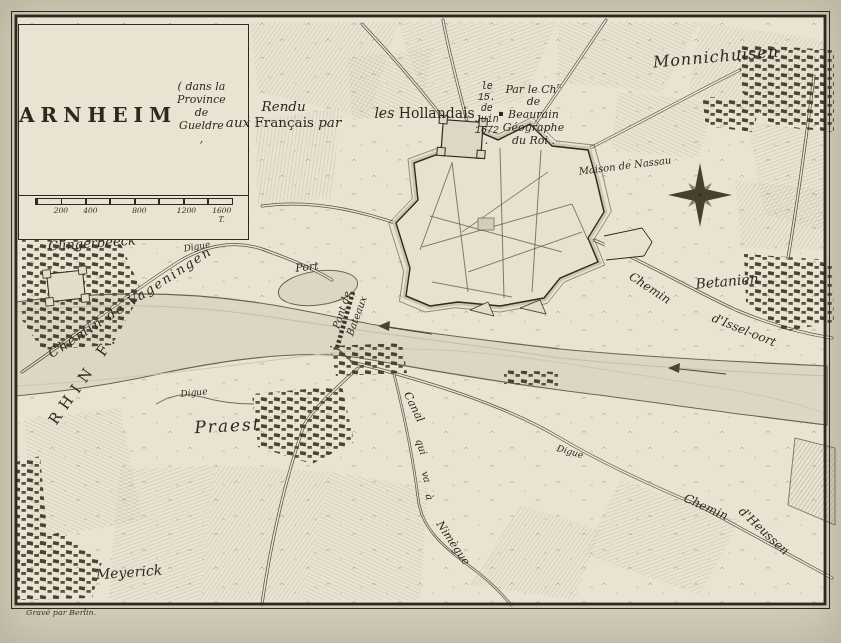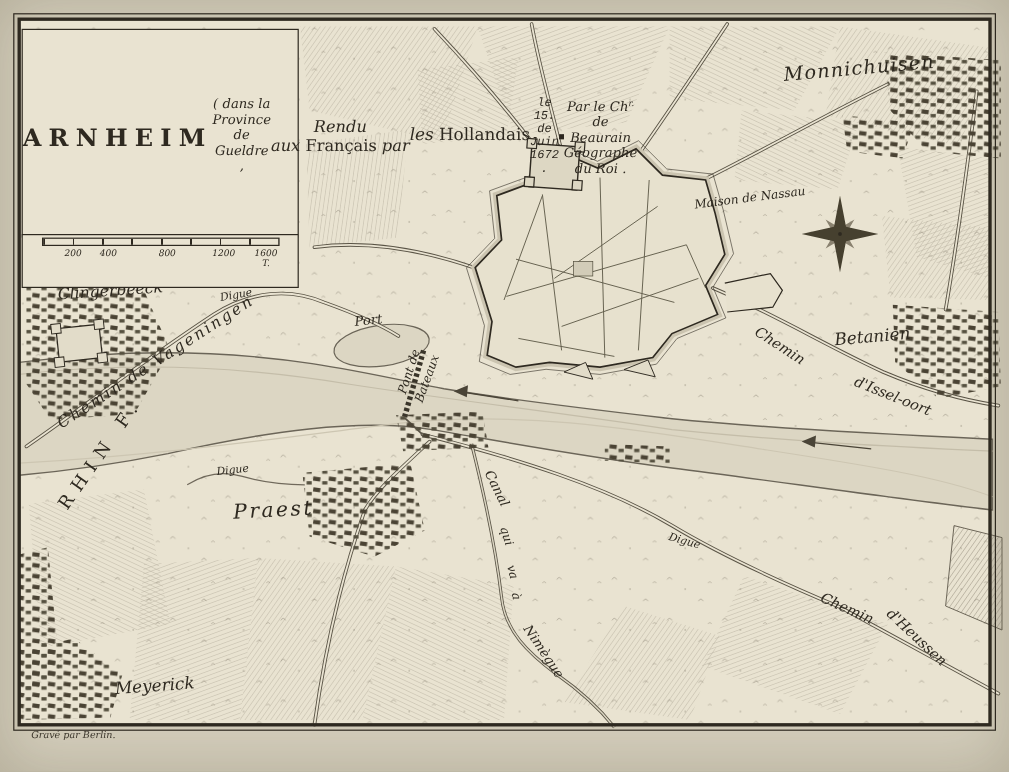--- a/index.html
+++ b/index.html
@@ -12,21 +12,21 @@
        font-style:italic;color:#2e2920;white-space:nowrap;line-height:1;}
   .roman{font-style:normal;}
   .credit{position:absolute;left:26px;top:608px;font-size:8px;font-style:italic;color:#3c372c;}
   
   .cartouche{position:absolute;left:18px;top:24px;width:229px;height:172px;background:#e9e3d1;
              border:1.4px solid #2e2920;display:flex;align-items:center;
              color:#2e2920;text-align:center;}
   .c-title{font-size:20px;letter-spacing:6px;margin-top:7px;font-weight:bold;}
   .c-it{font-style:italic;font-size:11px;margin-top:3px;}
   .c-line4{font-size:13.5px;margin-top:5px;}
-  .c-line5{font-size:14px;margin-top:3px;}
+  .c-line5{font-size:14px;margin-top:3px;margin-left:33px;}
   .c-date{font-style:italic;font-size:10px;margin-top:5px;font-family:Liberation Mono, monospace;}
   .rule-bar{width:104px;height:4px;background:#2e2920;margin-top:5px;border-left:2px solid #2e2920;border-right:2px solid #2e2920;}
   .c-author{font-size:11px;margin-top:7px;}
   .c-author sup{font-size:7px;font-style:italic;}
   
   .scalebox{position:absolute;left:18px;top:195px;width:229px;height:43px;background:#e9e3d1;
             border:1.4px solid #2e2920;color:#2e2920;text-align:center;}
   .s-label{font-style:italic;font-size:11px;margin-top:2px;}
   .s-bar{position:relative;width:196px;height:5px;margin:2px auto 0;border:1px solid #2e2920;
          background:repeating-linear-gradient(90deg,#2e2920 0 1.5px,transparent 1.5px 24.5px);}

